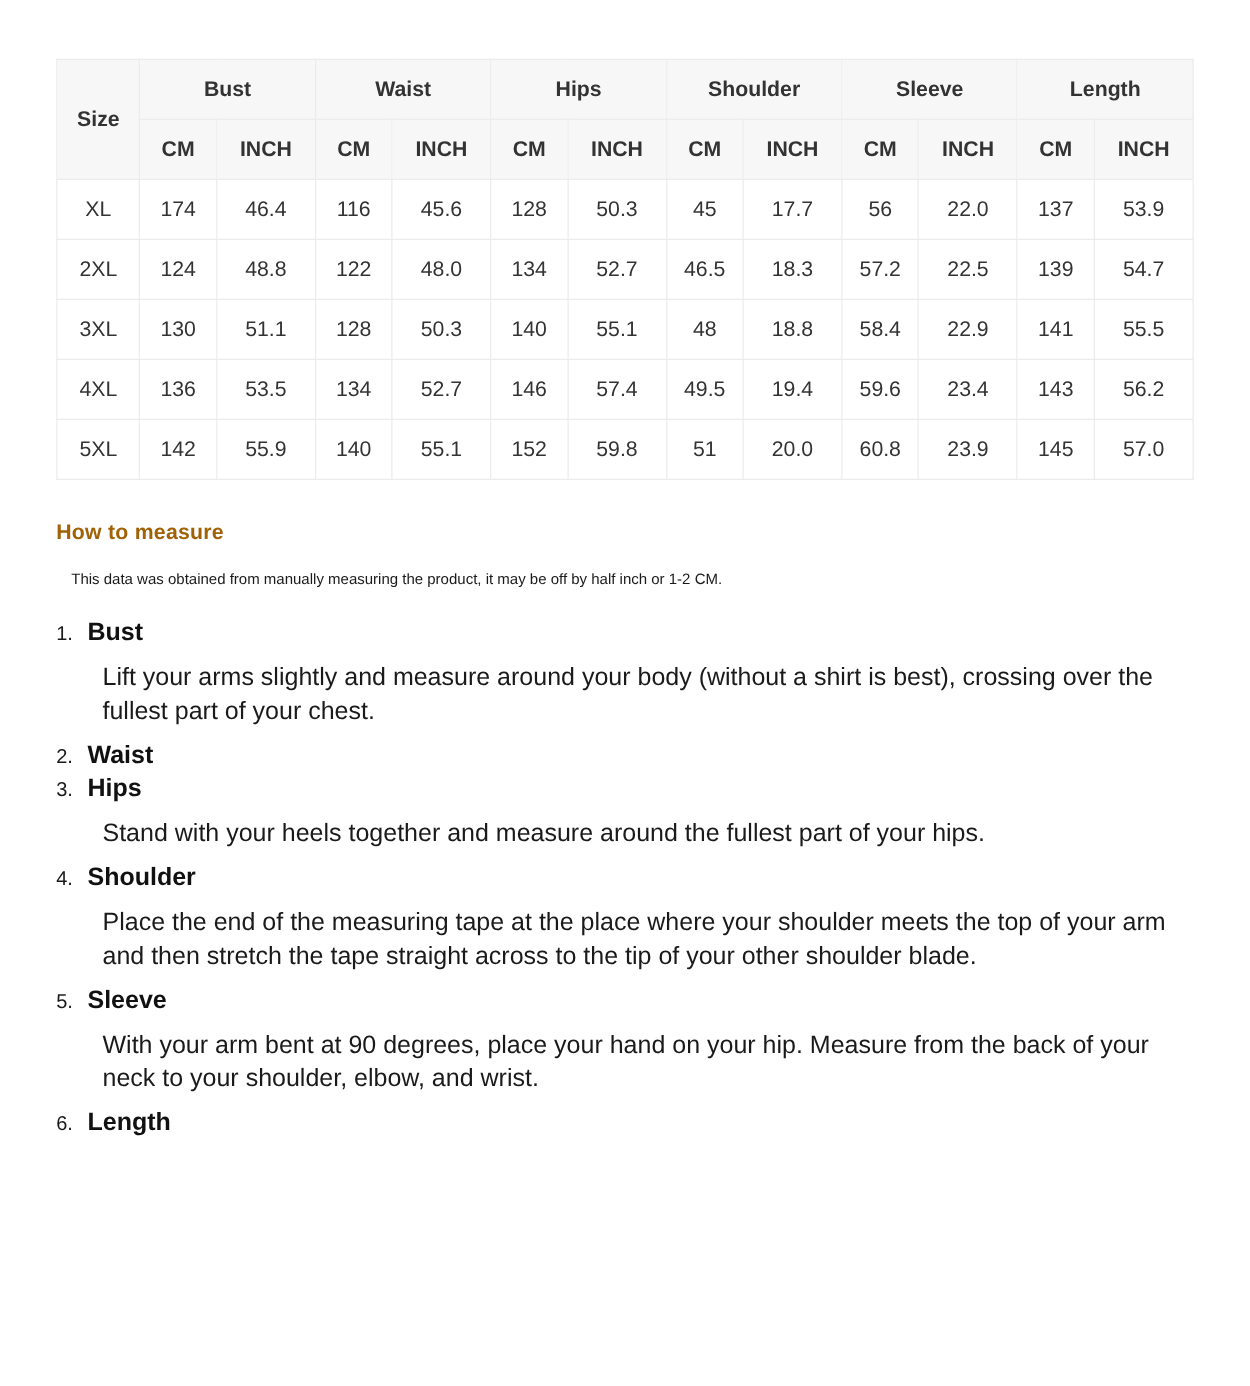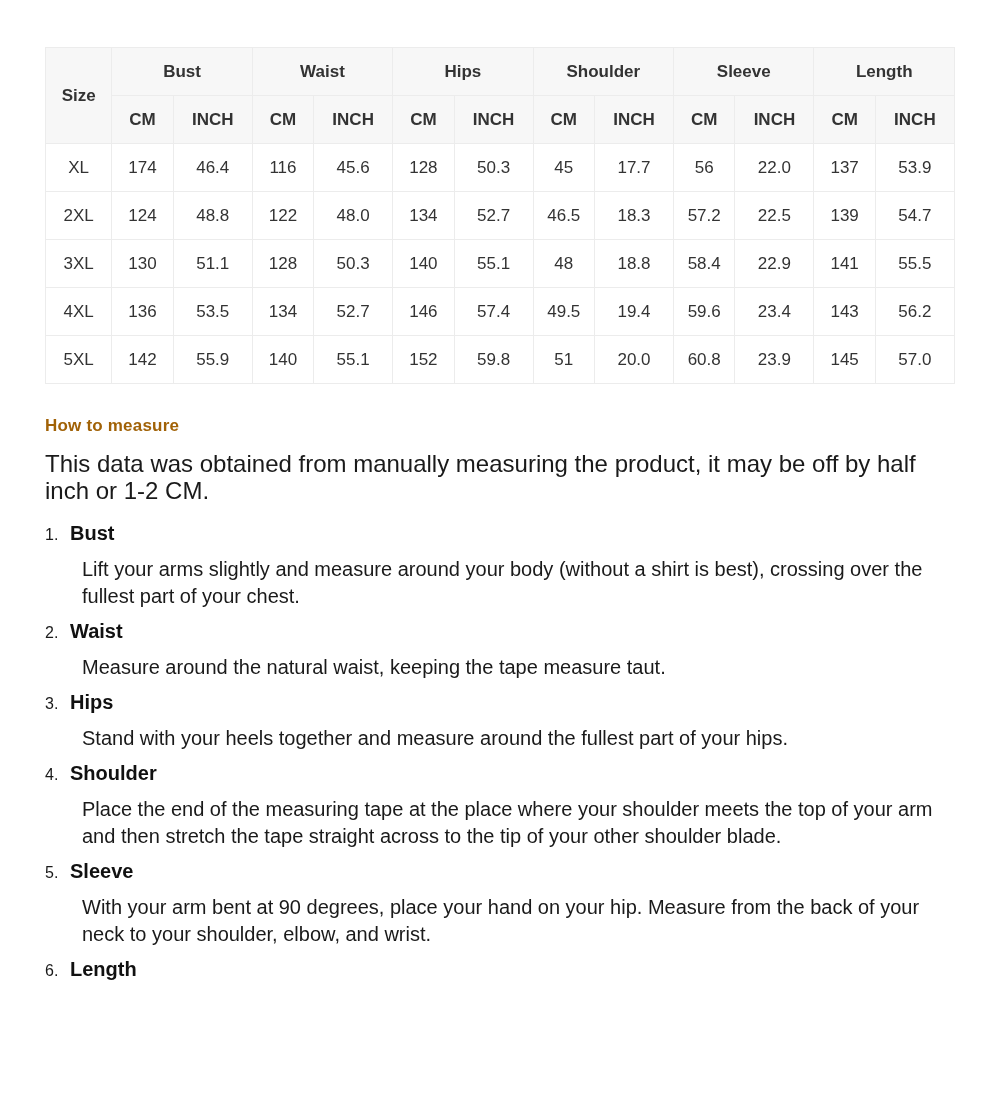--- a/index.html
+++ b/index.html
@@ -49,23 +49,23 @@
 
   
   .howto-title {
     font-size: 17px;
     font-weight: 700;
     color: #a16207;
     margin: 32px 0 0 0;
     letter-spacing: 0.2px;
   }
   .howto-intro {
-    font-size: 24px;
-    line-height: 27px;
-    margin: 14px 0 0 0;
+    font-size: 12px;
+    line-height: 27px;
+    margin: 14px 0 0 12px;
     color: #1a1a1a;
   }
   ol.steps {
     list-style: none;
     margin: 16px 0 0 0;
     padding: 0;
   }
   li.step {
     position: relative;
     padding-left: 25px;
@@ -221,21 +221,20 @@
     <p class="howto-intro">This data was obtained from manually measuring the product, it may be off by half inch or 1-2 CM.</p>
     <ol class="steps" id="measure-steps">
         <li class="step">
           <span class="step-number">1.</span>
           <div class="step-name">Bust</div>
           <p class="step-desc">Lift your arms slightly and measure around your body (without a shirt is best), crossing over the fullest part of your chest.</p>
         </li>
         <li class="step">
           <span class="step-number">2.</span>
           <div class="step-name">Waist</div>
-          <p class="step-desc">Measure around the natural waist, keeping the tape measure taut.</p>
         </li>
         <li class="step">
           <span class="step-number">3.</span>
           <div class="step-name">Hips</div>
           <p class="step-desc">Stand with your heels together and measure around the fullest part of your hips.</p>
         </li>
         <li class="step">
           <span class="step-number">4.</span>
           <div class="step-name">Shoulder</div>
           <p class="step-desc">Place the end of the measuring tape at the place where your shoulder meets the top of your arm and then stretch the tape straight across to the tip of your other shoulder blade.</p>

